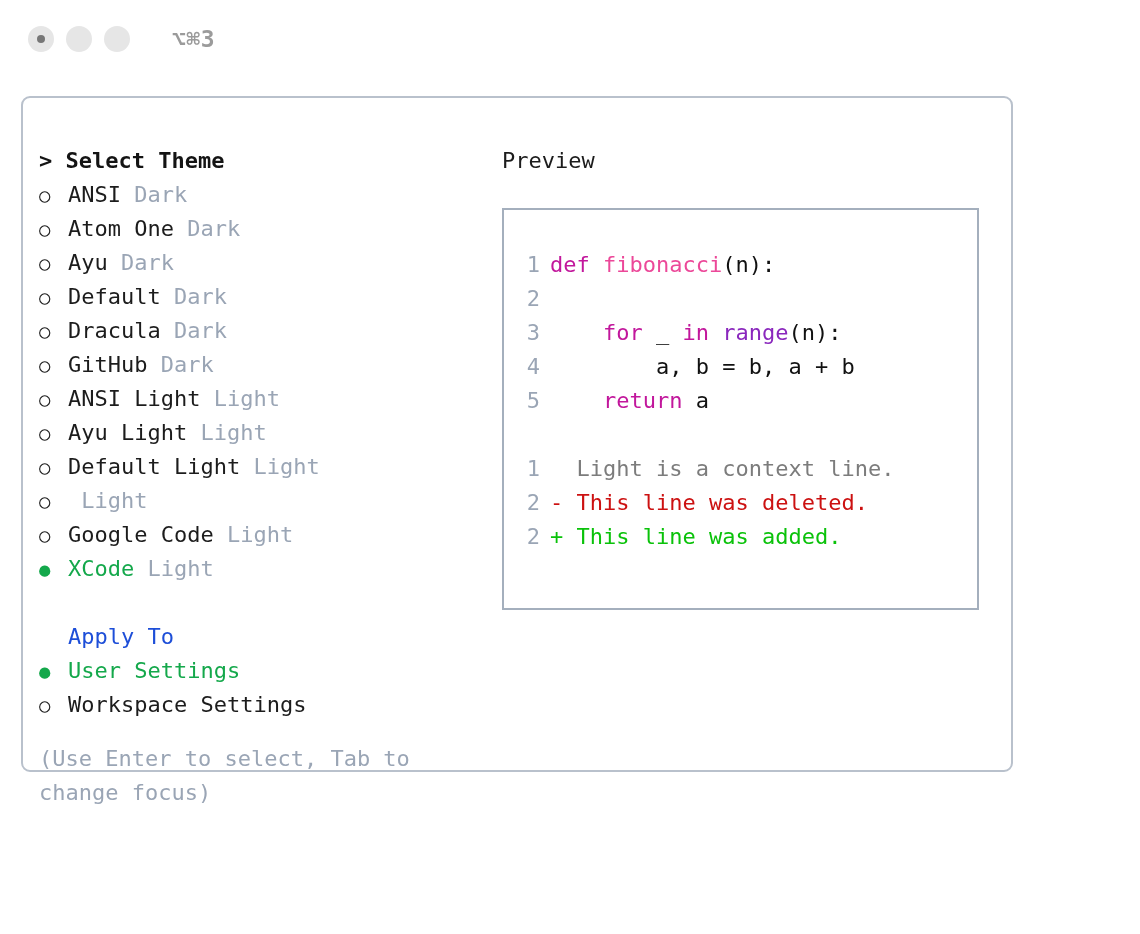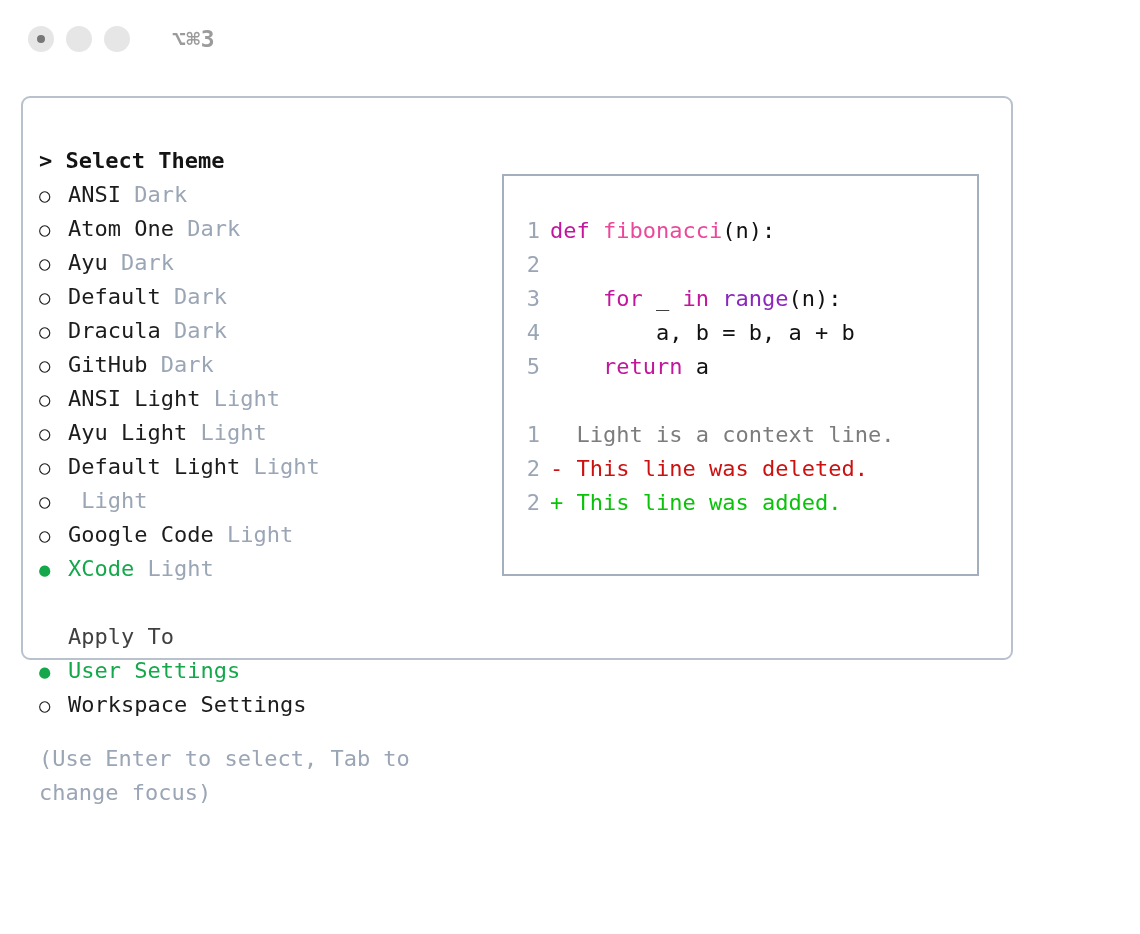--- a/index.html
+++ b/index.html
@@ -63,21 +63,21 @@
     letter-spacing: 0.5px;
     line-height: 1;
   }
 
   
   .panel {
     position: absolute;
     left: 21px;
     top: 96px;
     width: 992px;
-    height: 564px;
+    height: 676px;
     border: 2px solid #b9c1cc;
     border-radius: 9px;
     box-sizing: border-box;
     background: #ffffff;
   }
 
   .panel-inner {
     position: absolute;
     left: 0; top: 0;
     width: 100%;
@@ -94,21 +94,21 @@
 
   .list-header {
     font-size: 22px;
     line-height: 34px;
     color: #141414;
     font-weight: bold;
     white-space: pre;
   }
   .list-header.plain {
     font-weight: normal;
-    color: #404040;
+    color: #1d4ed8;
     padding-left: 29px;
   }
 
   .opt-row {
     display: flex;
     align-items: baseline;
     font-size: 22px;
     line-height: 34px;
     white-space: pre;
   }
@@ -230,20 +230,21 @@
 
         <div id="apply-items">
             <div class="opt-row selected"><span class="marker">●</span><span class="opt-name">User Settings</span></div>
             <div class="opt-row"><span class="marker">○</span><span class="opt-name">Workspace Settings</span></div>
           </div>
 
         <div class="hint">(Use Enter to select, Tab to change focus)</div>
       </div>
 
       <div class="right-col">
+        <div class="preview-title">Preview</div>
 
         <div class="preview-box">
           <div id="code-lines">
               <div class="code-line"><span class="ln">1</span><span class="code-text"><span class="tok-kw">def </span><span class="tok-fn">fibonacci</span><span class="tok-pun">(n):</span></span></div>
               <div class="code-line"><span class="ln">2</span></div>
               <div class="code-line"><span class="ln">3</span><span class="code-text"><span class="tok-plain">    </span><span class="tok-kw">for</span><span class="tok-plain"> _ </span><span class="tok-kw">in</span><span class="tok-plain"> </span><span class="tok-call">range</span><span class="tok-pun">(n):</span></span></div>
               <div class="code-line"><span class="ln">4</span><span class="code-text"><span class="tok-plain">        a, b = b, a + b</span></span></div>
               <div class="code-line"><span class="ln">5</span><span class="code-text"><span class="tok-plain">    </span><span class="tok-kw">return</span><span class="tok-plain"> a</span></span></div>
             </div>
           <div class="diff-gap"></div>

